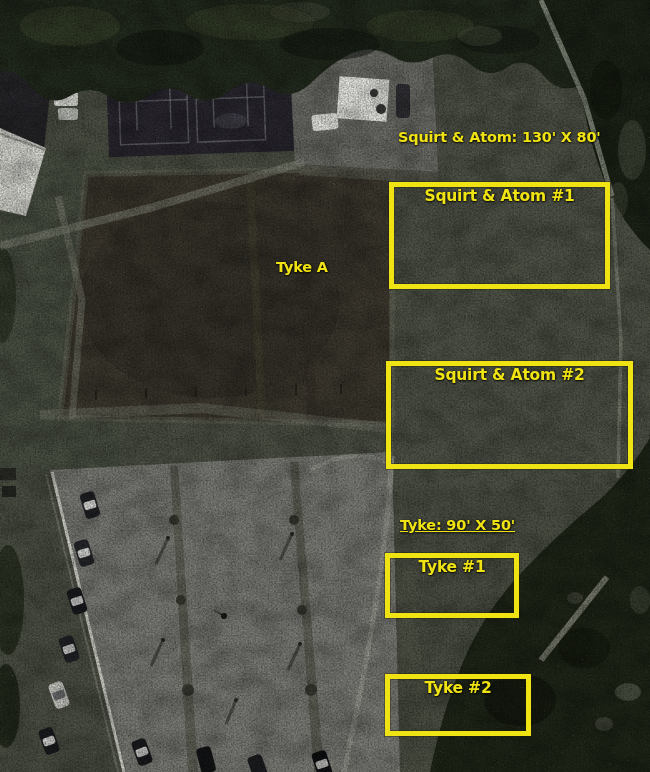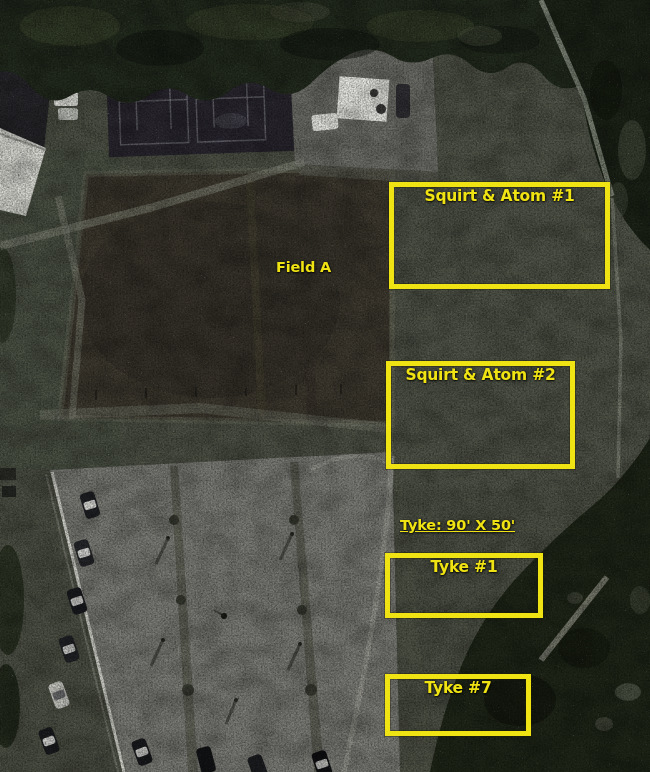--- a/index.html
+++ b/index.html
@@ -231,34 +231,35 @@
       <line x1="607" y1="577" x2="541" y2="660" stroke="#878a7b" stroke-width="6" opacity=".85"></line>
     </g>
 
     <g>
       <rect x="0" y="0" width="650" height="772" filter="url(#blotch)" opacity=".3"></rect>
       <rect x="0" y="0" width="650" height="772" filter="url(#speckDark)" opacity=".4"></rect>
       <rect x="0" y="0" width="650" height="772" filter="url(#speckLight)" opacity=".28"></rect>
     </g>
   </svg>
 
-
-  <div class="note" style="left:276px; top:260px;">Field A</div>
+  <div class="note" style="left:398px; top:130px;">Squirt &amp; Atom: 130' X 80'</div>
+
+  <div class="note" style="left:276px; top:260px;">Tyke A</div>
 
   <div class="note" style="left:400px; top:518px;text-decoration:underline;">Tyke: 90' X 50'</div>
 
   <div class="fbox" style="left:389px; top:182px; width:221px; height:107px;">
     <span class="fbox-label">Squirt &amp; Atom #1</span>
   </div>
 
-  <div class="fbox" style="left:386px; top:361px; width:189px; height:108px;">
+  <div class="fbox" style="left:386px; top:361px; width:247px; height:108px;">
     <span class="fbox-label">Squirt &amp; Atom #2</span>
   </div>
 
-  <div class="fbox" style="left:385px; top:553px; width:158px; height:65px;">
+  <div class="fbox" style="left:385px; top:553px; width:134px; height:65px;">
     <span class="fbox-label">Tyke #1</span>
   </div>
 
   <div class="fbox" style="left:385px; top:674px; width:146px; height:62px;">
-    <span class="fbox-label">Tyke #7</span>
+    <span class="fbox-label">Tyke #2</span>
   </div>
 
 </div>
 
 </body></html>

